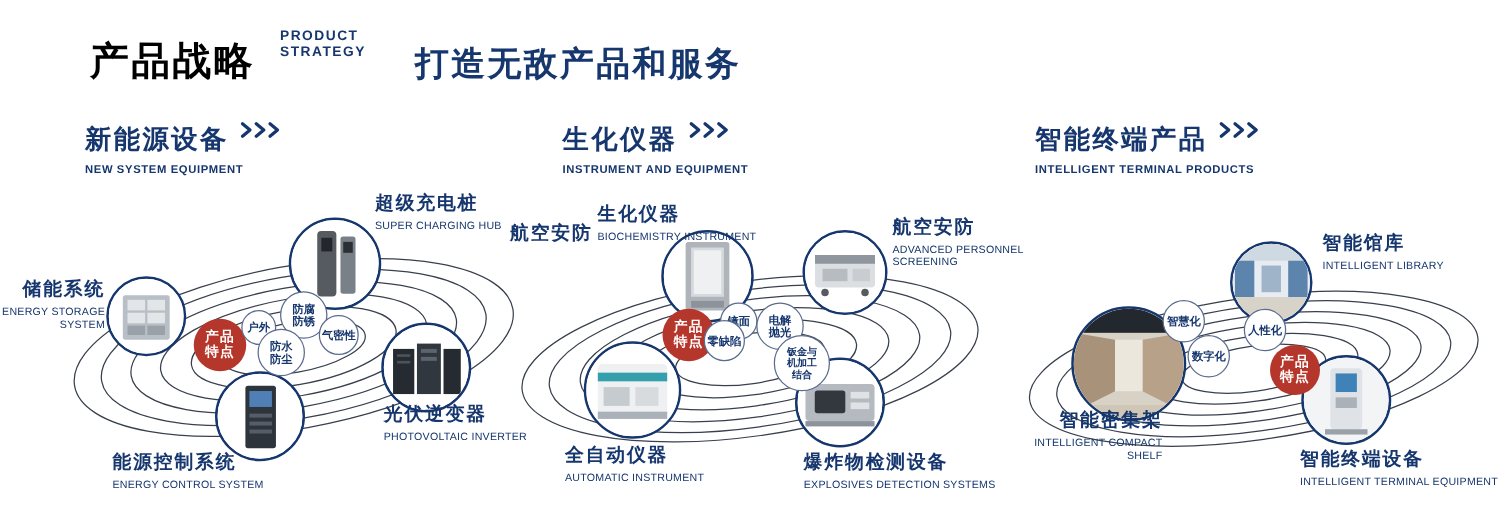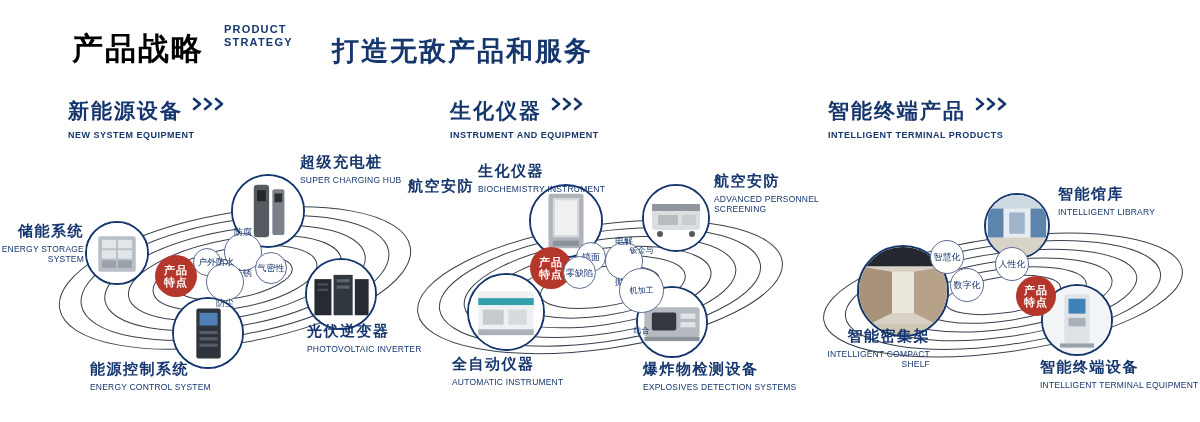--- a/index.html
+++ b/index.html
@@ -33,21 +33,21 @@
   .plabel.right { text-align:right; }
 
   
   .badge { position:absolute; border-radius:50%; background:#b5362a; color:#fff; display:flex;
            flex-direction:column; align-items:center; justify-content:center; font-weight:700;
            font-size:11px; line-height:12.5px; letter-spacing:1px; }
 
   
   .bubble { position:absolute; border-radius:50%; background:#fff; border:1px solid #5b6c8f;
             color:#16366e; display:flex; flex-direction:column; align-items:center; justify-content:center;
-            font-size:9px; line-height:10px; text-align:center; font-weight:400;gap:31px; }
+            font-size:9px; line-height:10px; text-align:center; font-weight:700; }
   .bubble.small-text { font-size:8px; line-height:9px; }
 </style>
 </head>
 <body>
 
 <div id="canvas">
 
   <div class="h-cn">产品战略</div>
   <div class="h-en">
     <div>PRODUCT</div>

